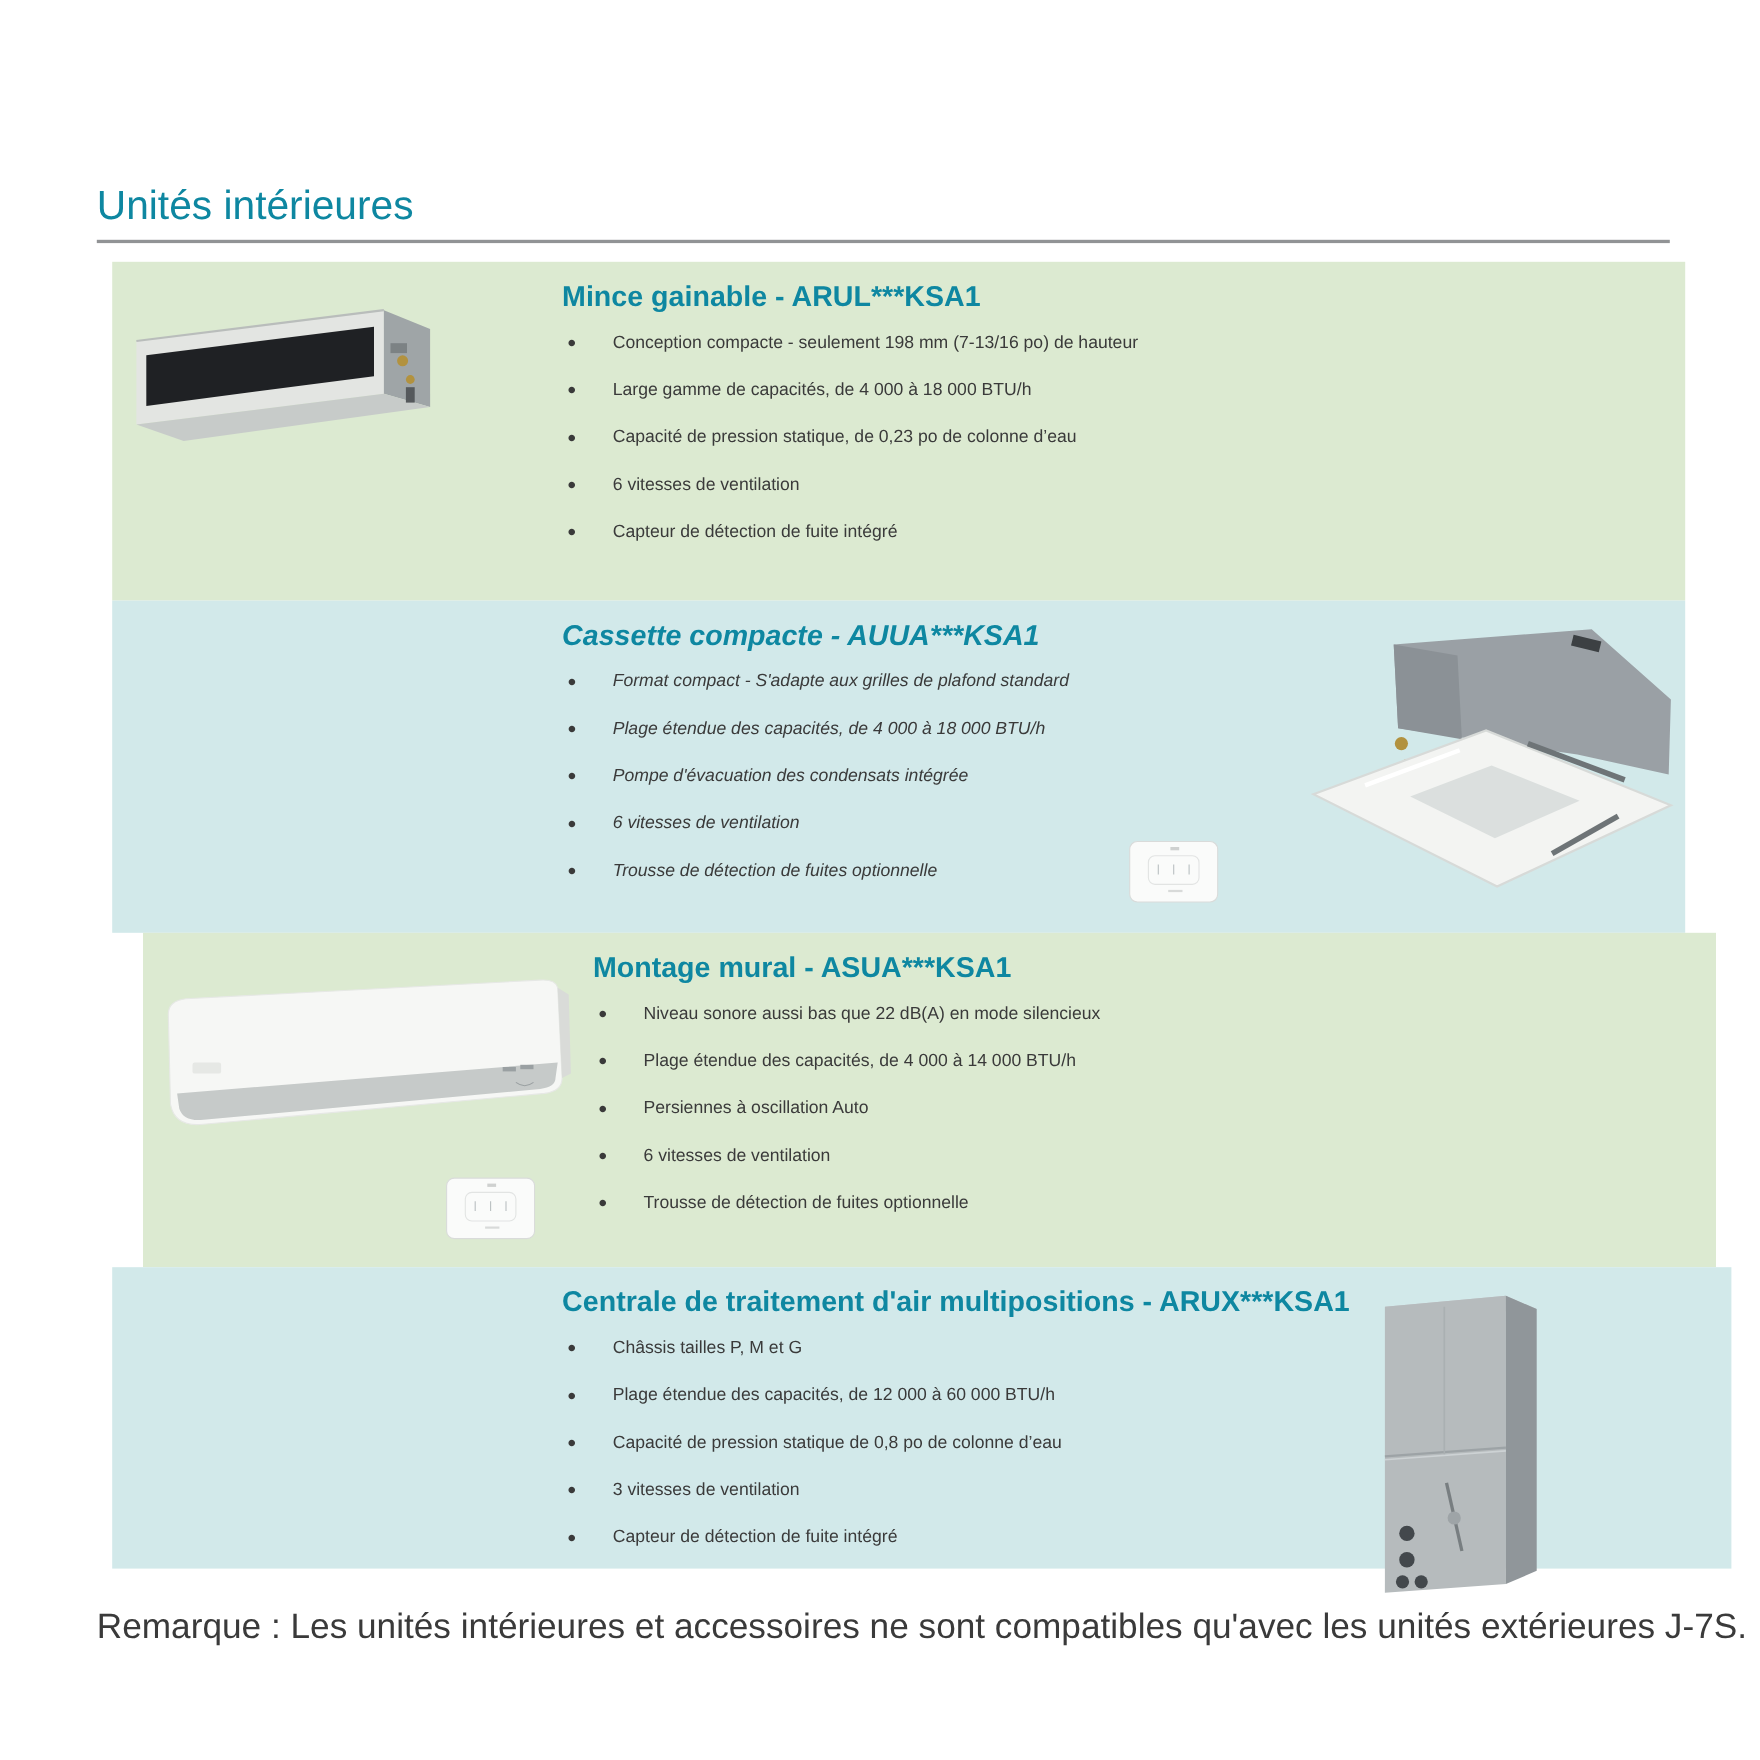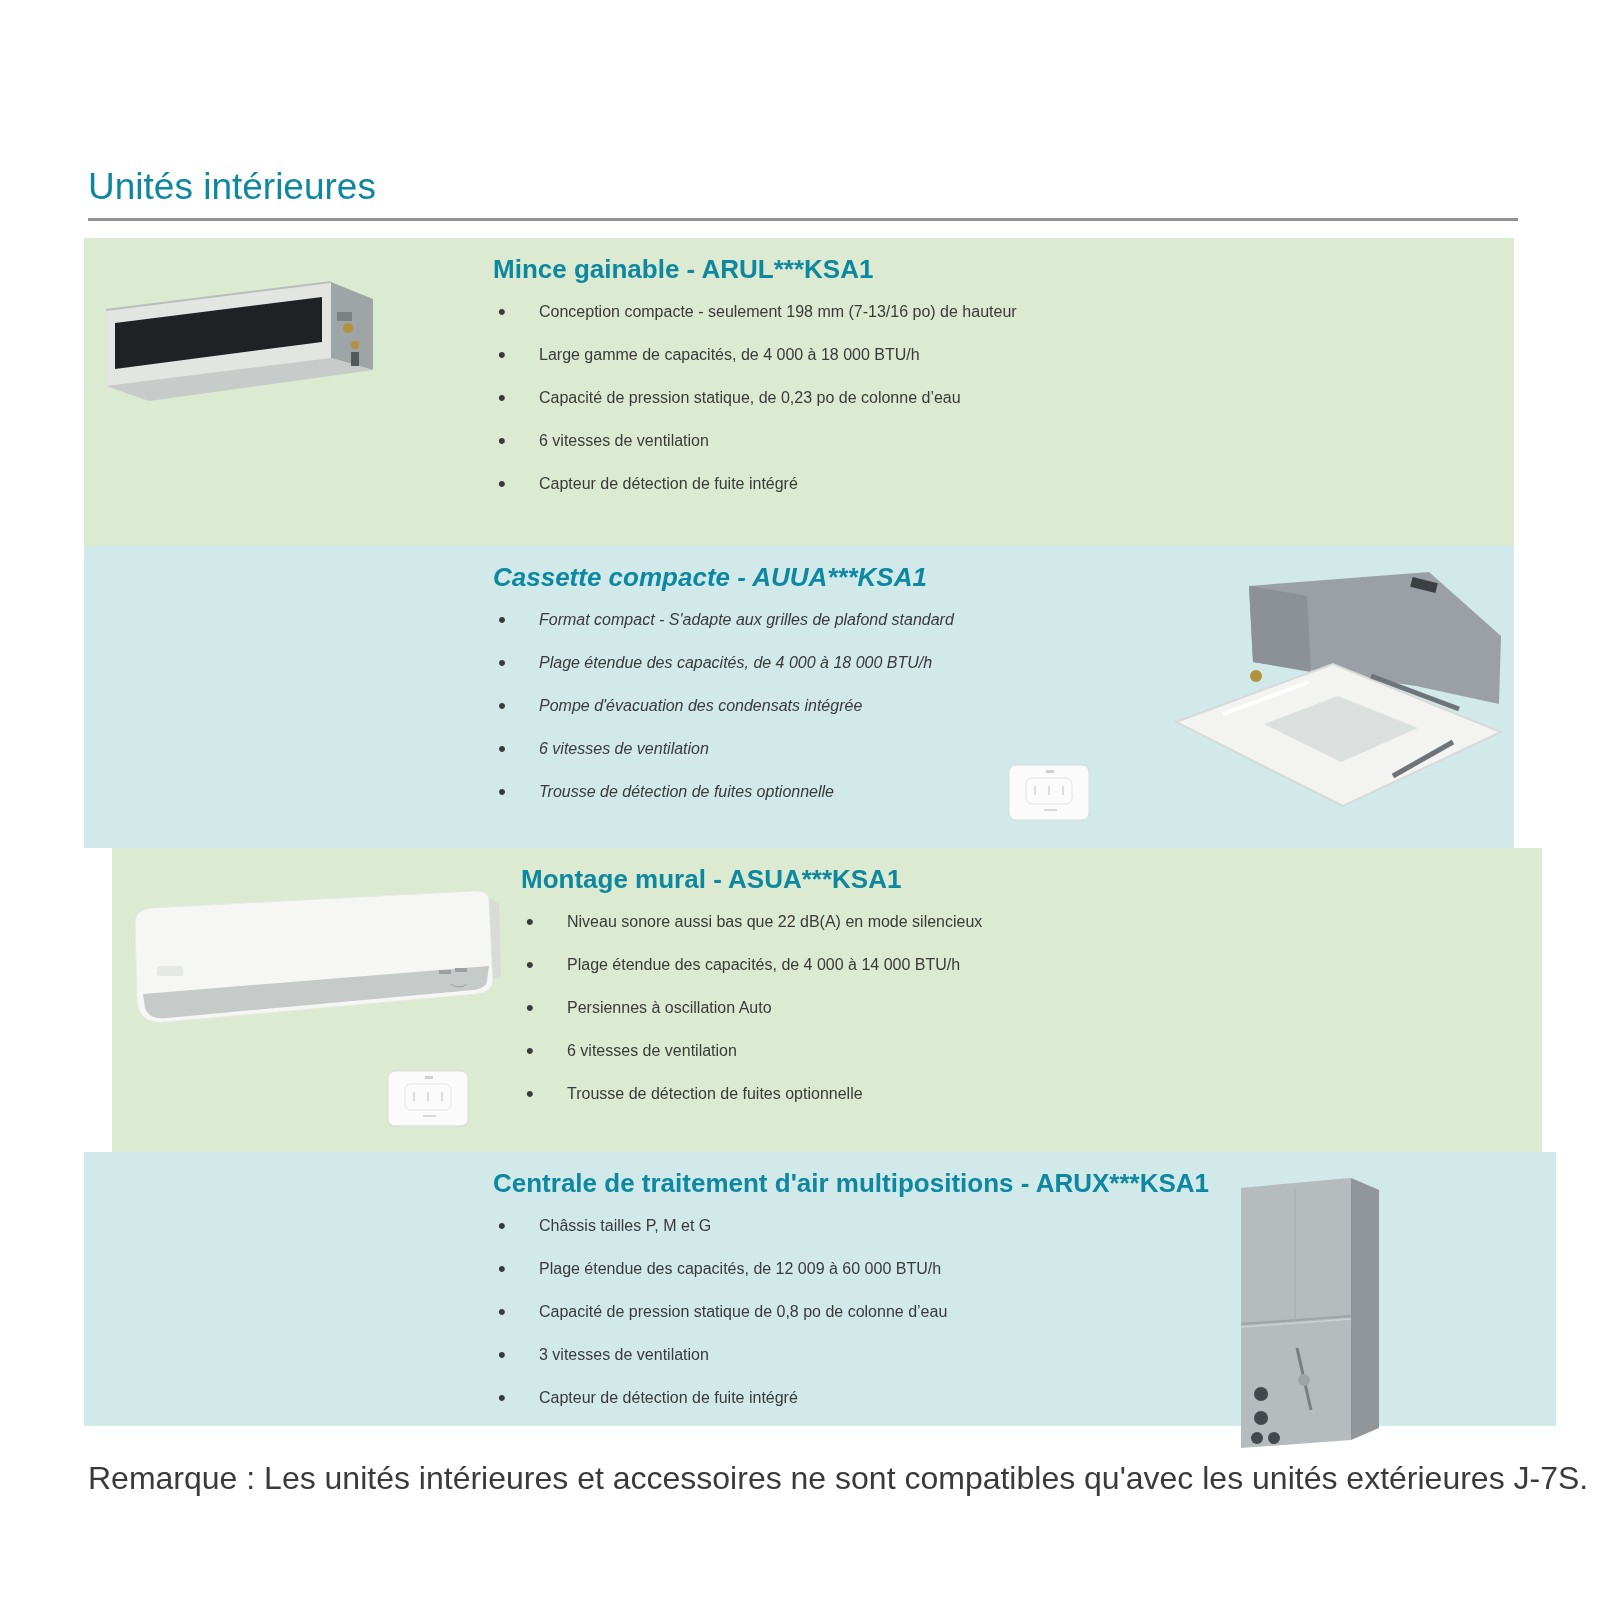--- a/index.html
+++ b/index.html
@@ -9,21 +9,21 @@
   }
   .page-title {
     position:absolute; left:88px; top:166px;
     font-size:37px; font-weight:400; letter-spacing:0px;
     color:var(--heading-teal,#0e87a1);
   }
   .title-rule {
     position:absolute; left:88px; top:218px; width:1430px; height:3px;
     background:var(--rule-gray,#919395);
   }
-  .section { position:absolute; left:84px; width:1430px; }
+  .section { position:absolute; left:102px; width:1430px; }
   .s1 { top:238px; height:308px; background:var(--green-bg,#dcead1); }
   .s2 { top:546px; height:302px; background:var(--blue-bg,#d2e9ea);font-style:italic; }
   .s3 { top:848px; height:304px; background:var(--green-bg,#dcead1);margin-left:28px; }
   .s4 { top:1152px; height:274px; background:var(--blue-bg,#d2e9ea);padding-left:42px; }
   .section-text { position:absolute; left:409px; top:16px; width:980px; }
   .section-title {
     margin:0; font-size:26px; font-weight:700; line-height:31px;
     color:var(--heading-teal,#0e87a1);
   }
   .feature-list { list-style:none; margin:12px 0 0 0; padding:0; }
@@ -146,21 +146,21 @@
         <rect x="38" y="6" width="8" height="3" fill="#cfd1d0"></rect>
       </svg>
     </div>
   </div>
 
   <div class="section s4">
     <div class="section-text">
       <h3 class="section-title">Centrale de traitement d'air multipositions - ARUX***KSA1</h3>
       <ul class="feature-list">
         <li>Châssis tailles P, M et G</li>
-        <li>Plage étendue des capacités, de 12 009 à 60 000 BTU/h</li>
+        <li>Plage étendue des capacités, de 12 000 à 60 000 BTU/h</li>
         <li>Capacité de pression statique de 0,8 po de colonne d’eau</li>
         <li>3 vitesses de ventilation</li>
         <li>Capteur de détection de fuite intégré</li>
       </ul>
     </div>
     <div class="img-box" style="left:1147px; top:12px; width:155px; height:290px;">
       <svg width="155" height="290" viewBox="0 0 155 290">
         <polygon points="10,24 120,14 148,26 38,34" fill="#c6cbcd"></polygon>
         <polygon points="10,24 120,14 120,276 10,284" fill="#b6bbbd"></polygon>
         <polygon points="120,14 148,26 148,264 120,276" fill="#90969a"></polygon>

